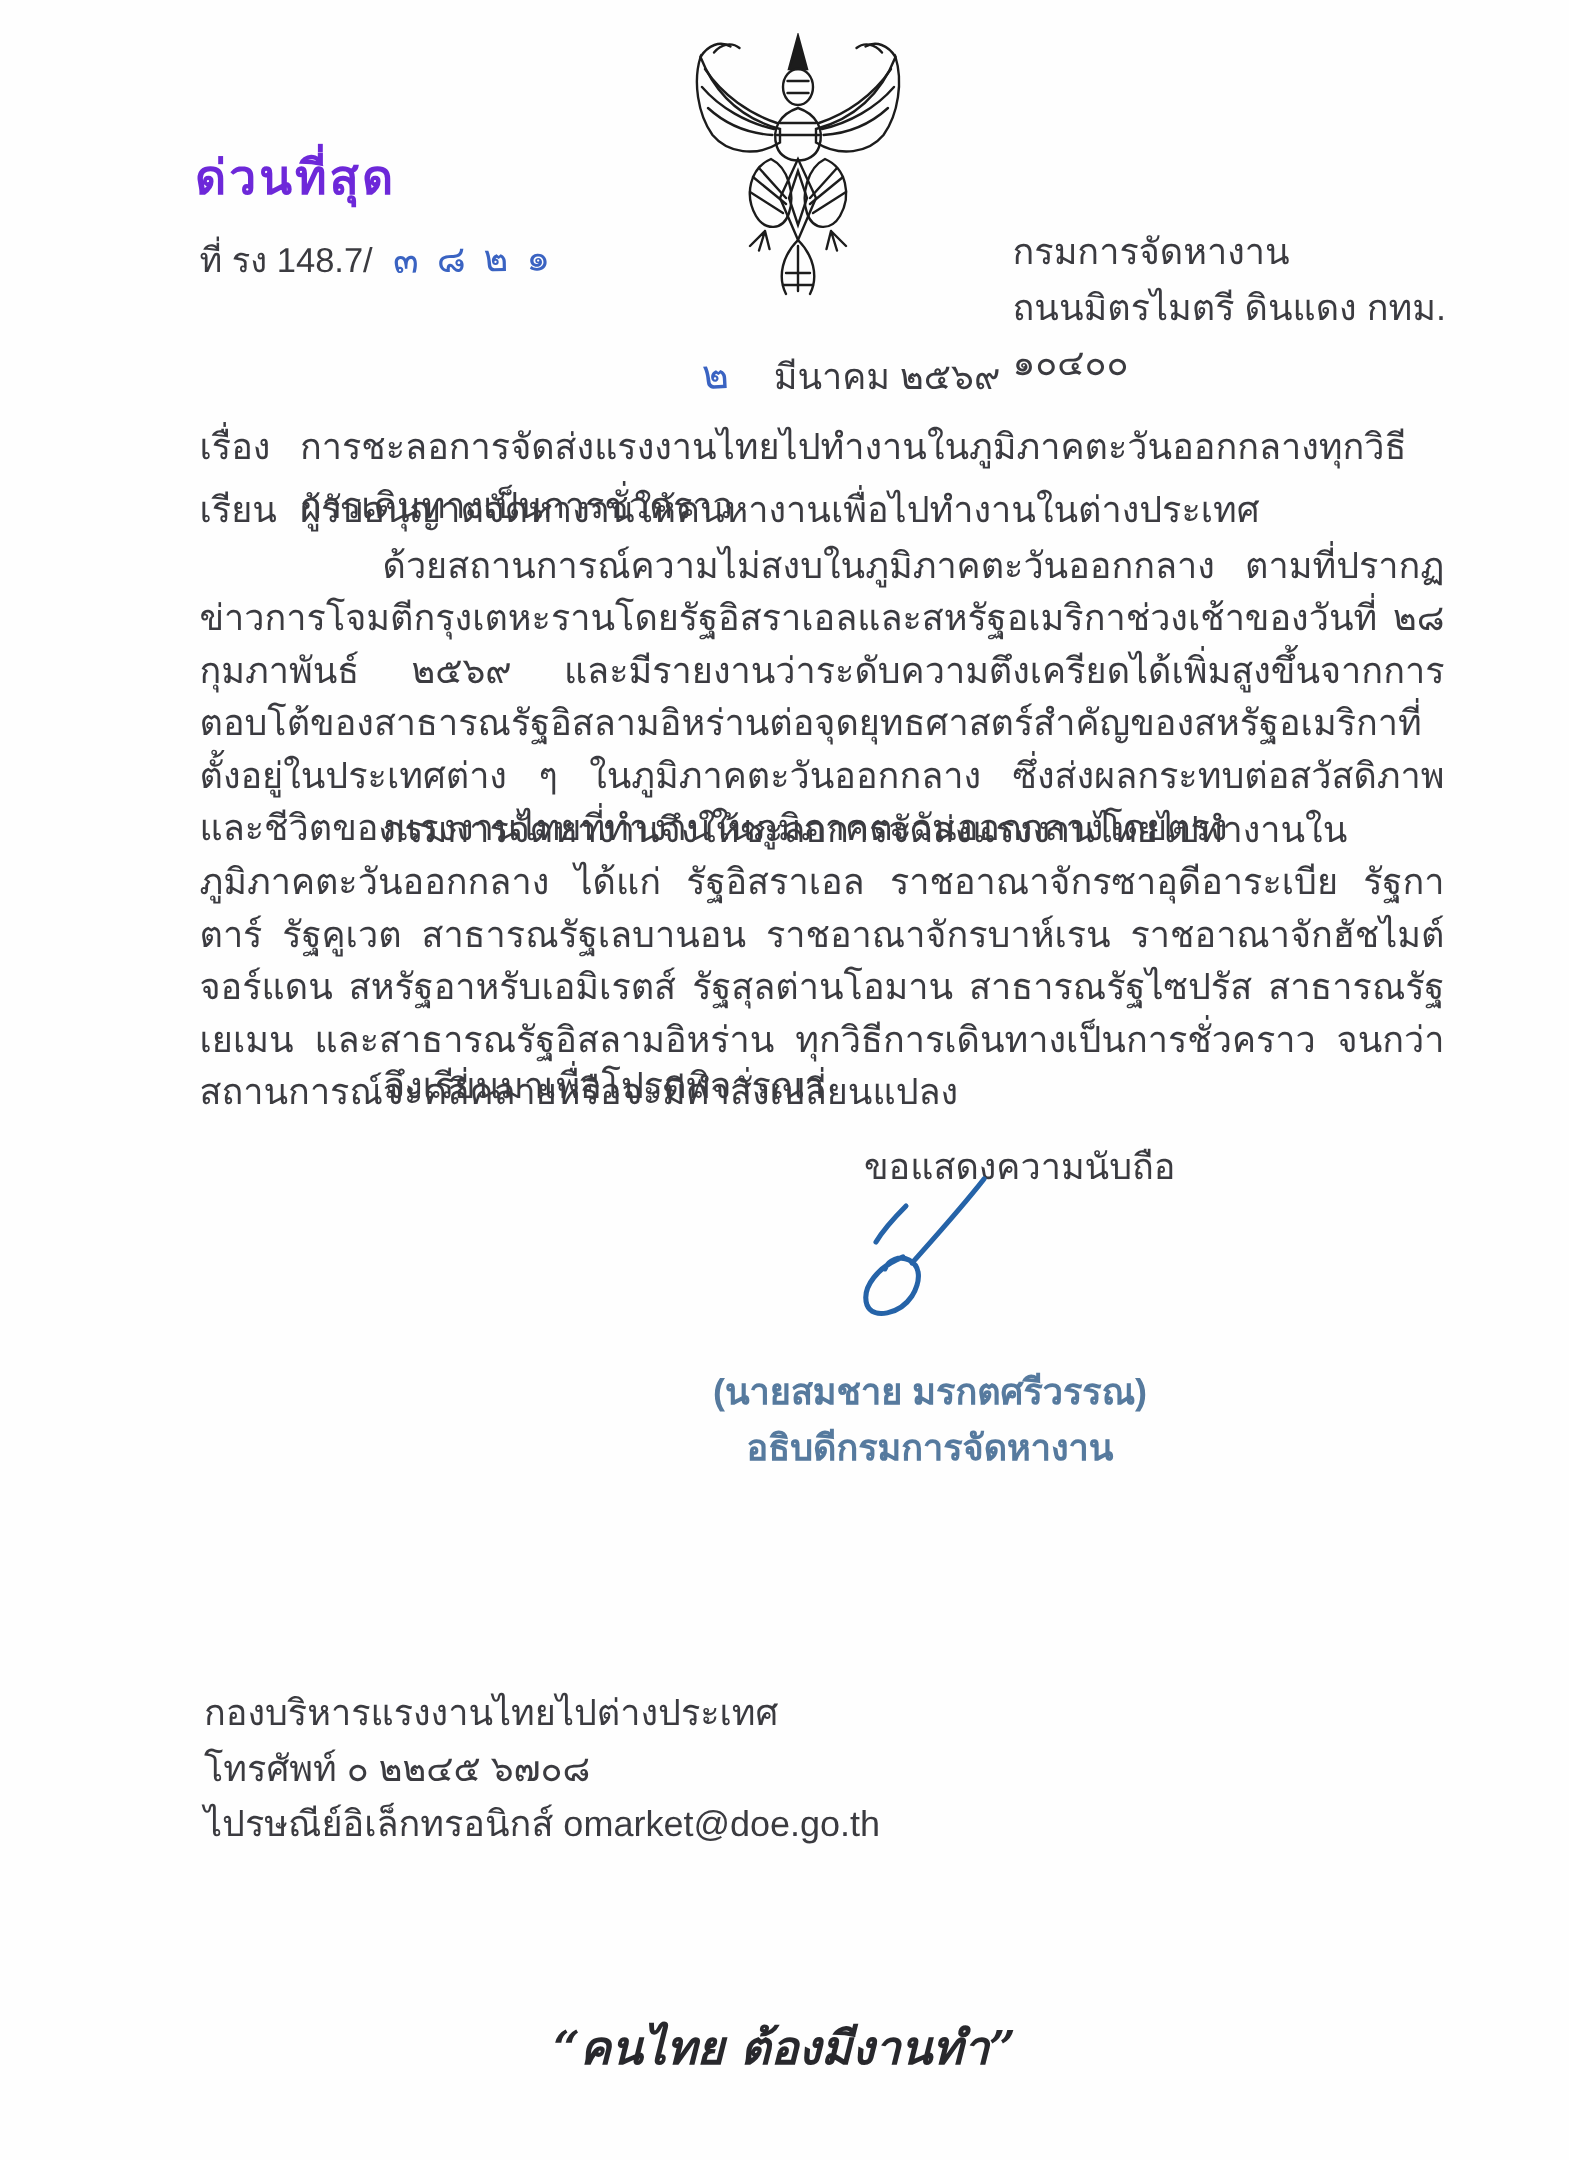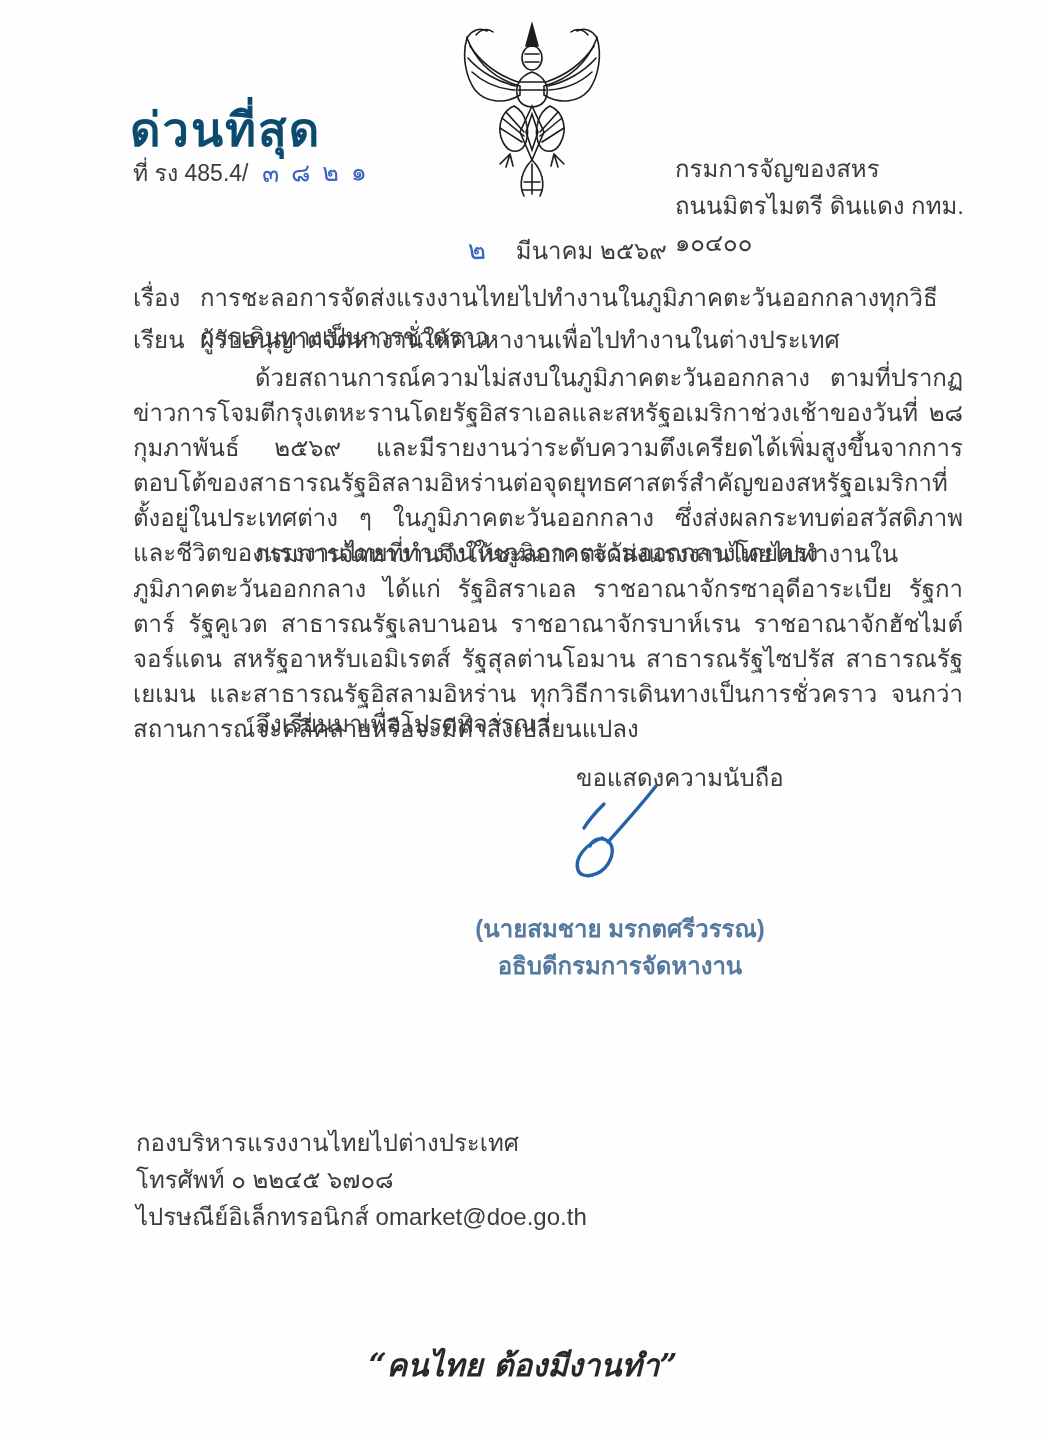--- a/index.html
+++ b/index.html
@@ -1,18 +1,18 @@
 <!DOCTYPE html>
 <html><head>
 <meta charset="utf-8">
 <style>
   html,body{margin:0;padding:0;}
   body{width:1046px;height:1440px;background:#ffffff;font-family:"Liberation Sans",sans-serif;}
   .page{position:relative;width:1046px;height:1440px;background:#fefefe;overflow:hidden;color:#3b3b40;}
-  .urgent{position:absolute;left:130px;top:92px;font-size:47px;font-weight:700;color:#0c4a6e;letter-spacing:2px;text-align:right;}
+  .urgent{position:absolute;left:130px;top:92px;font-size:32px;font-weight:700;color:#6d28d9;letter-spacing:2px;text-align:right;}
   .ref{position:absolute;left:133px;top:152px;font-size:23px;color:#3b3b40;white-space:nowrap;}
   .ref .hand{color:#3a63c2;font-size:25px;letter-spacing:12px;margin-left:14px;display:inline-block;transform:rotate(-1deg);}
   .garuda{position:absolute;left:452px;top:22px;}
   .agency{position:absolute;left:675px;top:150px;font-size:24px;line-height:37px;}
   .dateline{position:absolute;left:468px;top:228px;font-size:24px;display:flex;gap:30px;align-items:baseline;}
   .dateline .day{color:#3a63c2;font-size:27px;display:inline-block;transform:rotate(-3deg);}
   .row{position:absolute;left:133px;width:830px;font-size:24px;display:flex;}
   .row .lbl{width:67px;flex:none;}
   .row.subject{top:278px;}
   .row.to{top:320px;}
@@ -28,21 +28,21 @@
   .slogan{position:absolute;left:0;top:1340px;width:100%;text-align:center;font-size:31px;font-weight:700;font-style:italic;color:#28282c;font-family:"DejaVu Serif",serif;}
 </style>
 </head>
 <body>
 
 <div class="page">
 
   <div class="urgent">ด่วนที่สุด</div>
 
   <div class="ref">
-    <span>ที่ รง 485.4/</span><span class="hand">๓๘๒๑</span>
+    <span>ที่ รง 148.7/</span><span class="hand">๓๘๒๑</span>
   </div>
 
   <svg class="garuda" width="160" height="178" viewBox="0 0 160 178">
     <g fill="none" stroke="#1c1c1c" stroke-width="1.6" stroke-linecap="round">
       <g>
         <path d="M68,64 C46,58 26,44 15,16 C10,32 13,54 23,68 C33,80 52,83 68,73 Z"></path>
         <path d="M18,24 C30,42 48,54 66,60"></path>
         <path d="M16,36 C28,50 46,60 64,64"></path>
         <path d="M20,50 C32,61 47,67 63,68"></path>
         <path d="M15,16 C20,8 28,5 35,9"></path>
@@ -66,21 +66,21 @@
       <path d="M50,96 l22,18 M48,106 l22,14 M54,90 l18,20 M110,96 l-22,18 M112,106 l-22,14 M106,90 l-18,20"></path>
       <path d="M80,84 L68,110 L80,138 L92,110 Z"></path>
       <path d="M80,92 L74,110 L80,128 L86,110 Z"></path>
       <path d="M58,132 l-10,10 M58,132 l-4,13 M58,132 l3,12 M102,132 l10,10 M102,132 l4,13 M102,132 l-3,12"></path>
       <path d="M80,138 C70,148 66,162 72,174 M80,138 C90,148 94,162 88,174 M80,142 L80,172"></path>
       <path d="M72,160 h16 M70,168 h20"></path>
     </g>
   </svg>
 
   <div class="agency">
-    <div>กรมการจัญของสหร</div>
+    <div>กรมการจัดหางาน</div>
     <div>ถนนมิตรไมตรี ดินแดง กทม. ๑๐๔๐๐</div>
   </div>
 
   <div class="dateline">
     <span class="day">๒</span>
     <span>มีนาคม ๒๕๖๙</span>
   </div>
 
   <div class="row subject">
     <span class="lbl">เรื่อง</span>

